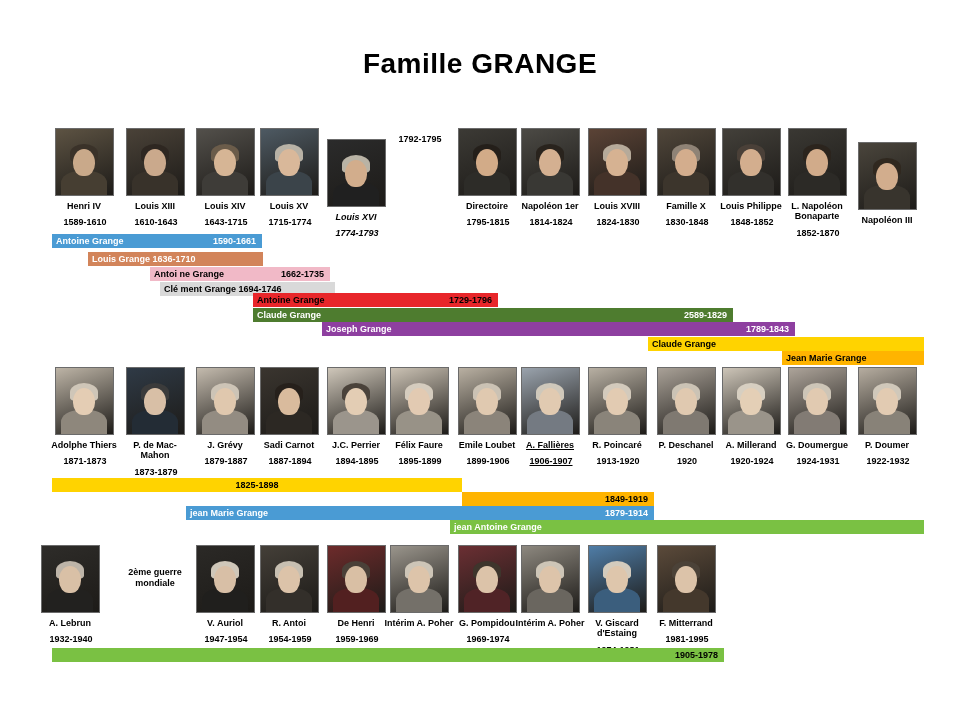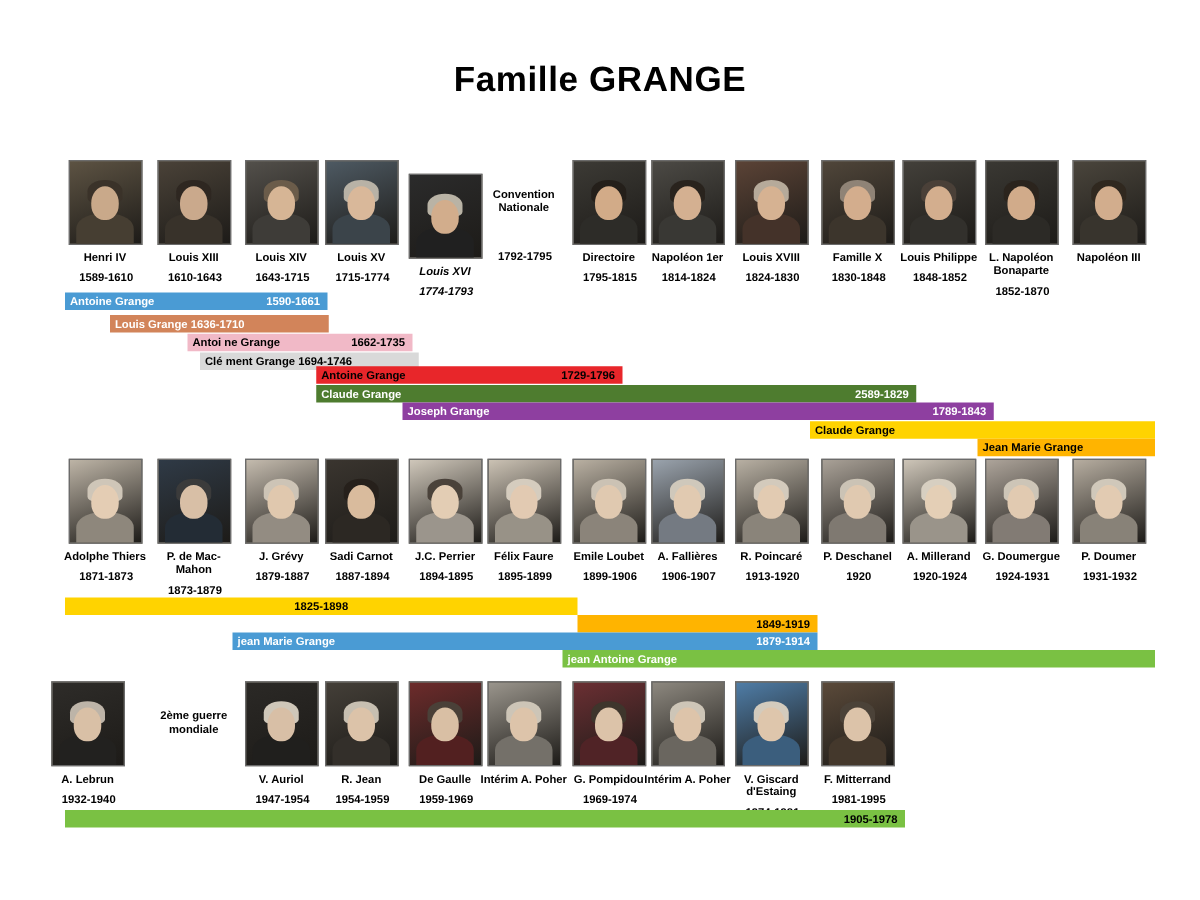--- a/index.html
+++ b/index.html
@@ -114,21 +114,20 @@
         <div class="portrait">
           <div class="bg" style="background: linear-gradient(160deg, rgb(43, 43, 43), rgb(29, 27, 24));"></div>
           <div class="body" style="background: rgb(43, 43, 43); filter: brightness(0.75);"></div>
           <div class="hair" style="background: rgb(185, 179, 165);"></div>
           <div class="head" style="background: rgb(210, 173, 140);"></div>
         </div>
         <div class="pname">Louis XVI</div>
         <div class="pdates">1774-1793</div>
       </div>
       <div class="person" style="left: 384px; top: 0px; width: 70px;">
-        <div class="noimg">Convention Nationale</div>
         <div class="pname"></div>
         <div class="pdates">1792-1795</div>
       </div>
       <div class="person" style="left: 452px; top: 0px; width: 70px;">
         <div class="portrait">
           <div class="bg" style="background: linear-gradient(160deg, rgb(60, 58, 53), rgb(29, 27, 24));"></div>
           <div class="body" style="background: rgb(60, 58, 53); filter: brightness(0.75);"></div>
           <div class="hair" style="background: rgb(36, 31, 26);"></div>
           <div class="head" style="background: rgb(210, 171, 136);"></div>
         </div>
@@ -178,21 +177,21 @@
       <div class="person" style="left: 782px; top: 0px; width: 70px;">
         <div class="portrait">
           <div class="bg" style="background: linear-gradient(160deg, rgb(58, 56, 51), rgb(29, 27, 24));"></div>
           <div class="body" style="background: rgb(58, 56, 51); filter: brightness(0.75);"></div>
           <div class="hair" style="background: rgb(43, 36, 29);"></div>
           <div class="head" style="background: rgb(209, 171, 138);"></div>
         </div>
         <div class="pname">L. Napoléon Bonaparte</div>
         <div class="pdates">1852-1870</div>
       </div>
-      <div class="person" style="left: 852px; top: 0px; width: 70px;">
+      <div class="person" style="left: 852px; top: 14px; width: 70px;">
         <div class="portrait">
           <div class="bg" style="background: linear-gradient(160deg, rgb(74, 69, 60), rgb(29, 27, 24));"></div>
           <div class="body" style="background: rgb(74, 69, 60); filter: brightness(0.75);"></div>
           <div class="hair" style="background: rgb(48, 40, 31);"></div>
           <div class="head" style="background: rgb(210, 173, 141);"></div>
         </div>
         <div class="pname">Napoléon III</div>
         <div class="pdates"></div>
       </div>
     </div>
@@ -260,21 +259,21 @@
       <div class="person" style="left: 452px; top: 0px; width: 70px;">
         <div class="portrait">
           <div class="bg" style="background: linear-gradient(160deg, rgb(185, 176, 162), rgb(29, 27, 24));"></div>
           <div class="body" style="background: rgb(185, 176, 162); filter: brightness(0.75);"></div>
           <div class="hair" style="background: rgb(203, 194, 180);"></div>
           <div class="head" style="background: rgb(224, 201, 176);"></div>
         </div>
         <div class="pname">Emile Loubet</div>
         <div class="pdates">1899-1906</div>
       </div>
-      <div class="person" style="left: 515px; top: 0px; width: 70px;">
+      <div class="person" style="left: 515px; top: 0px; width: 70px; text-decoration: underline;">
         <div class="portrait">
           <div class="bg" style="background: linear-gradient(160deg, rgb(154, 163, 173), rgb(29, 27, 24));"></div>
           <div class="body" style="background: rgb(154, 163, 173); filter: brightness(0.75);"></div>
           <div class="hair" style="background: rgb(207, 200, 187);"></div>
           <div class="head" style="background: rgb(225, 202, 177);"></div>
         </div>
         <div class="pname">A. Fallières</div>
         <div class="pdates">1906-1907</div>
       </div>
       <div class="person" style="left: 582px; top: 0px; width: 70px;">
@@ -318,21 +317,21 @@
         <div class="pdates">1924-1931</div>
       </div>
       <div class="person" style="left: 852px; top: 0px; width: 70px;">
         <div class="portrait">
           <div class="bg" style="background: linear-gradient(160deg, rgb(182, 173, 160), rgb(29, 27, 24));"></div>
           <div class="body" style="background: rgb(182, 173, 160); filter: brightness(0.75);"></div>
           <div class="hair" style="background: rgb(208, 200, 186);"></div>
           <div class="head" style="background: rgb(226, 203, 178);"></div>
         </div>
         <div class="pname">P. Doumer</div>
-        <div class="pdates">1931-1932</div>
+        <div class="pdates">1922-1932</div>
       </div>
     </div>
     <div class="row" style="top: 545px; left: 0px; width: 960px;">
       <div class="person" style="left: 35px; top: 0px; width: 70px;">
         <div class="portrait">
           <div class="bg" style="background: linear-gradient(160deg, rgb(46, 44, 41), rgb(29, 27, 24));"></div>
           <div class="body" style="background: rgb(46, 44, 41); filter: brightness(0.75);"></div>
           <div class="hair" style="background: rgb(189, 180, 168);"></div>
           <div class="head" style="background: rgb(217, 192, 166);"></div>
         </div>
@@ -354,31 +353,31 @@
         <div class="pname">V. Auriol</div>
         <div class="pdates">1947-1954</div>
       </div>
       <div class="person" style="left: 254px; top: 0px; width: 70px;">
         <div class="portrait">
           <div class="bg" style="background: linear-gradient(160deg, rgb(68, 63, 56), rgb(29, 27, 24));"></div>
           <div class="body" style="background: rgb(68, 63, 56); filter: brightness(0.75);"></div>
           <div class="hair" style="background: rgb(199, 191, 177);"></div>
           <div class="head" style="background: rgb(220, 195, 169);"></div>
         </div>
-        <div class="pname">R. Jean</div>
+        <div class="pname">R. Antoi</div>
         <div class="pdates">1954-1959</div>
       </div>
       <div class="person" style="left: 321px; top: 0px; width: 70px;">
         <div class="portrait">
           <div class="bg" style="background: linear-gradient(160deg, rgb(109, 43, 43), rgb(29, 27, 24));"></div>
           <div class="body" style="background: rgb(109, 43, 43); filter: brightness(0.75);"></div>
           <div class="hair" style="background: rgb(74, 64, 56);"></div>
           <div class="head" style="background: rgb(217, 191, 164);"></div>
         </div>
-        <div class="pname">De Gaulle</div>
+        <div class="pname">De Henri</div>
         <div class="pdates">1959-1969</div>
       </div>
       <div class="person" style="left: 384px; top: 0px; width: 70px;">
         <div class="portrait">
           <div class="bg" style="background: linear-gradient(160deg, rgb(154, 149, 140), rgb(29, 27, 24));"></div>
           <div class="body" style="background: rgb(154, 149, 140); filter: brightness(0.75);"></div>
           <div class="hair" style="background: rgb(205, 197, 183);"></div>
           <div class="head" style="background: rgb(221, 196, 170);"></div>
         </div>
         <div class="pname">Intérim A. Poher</div>

